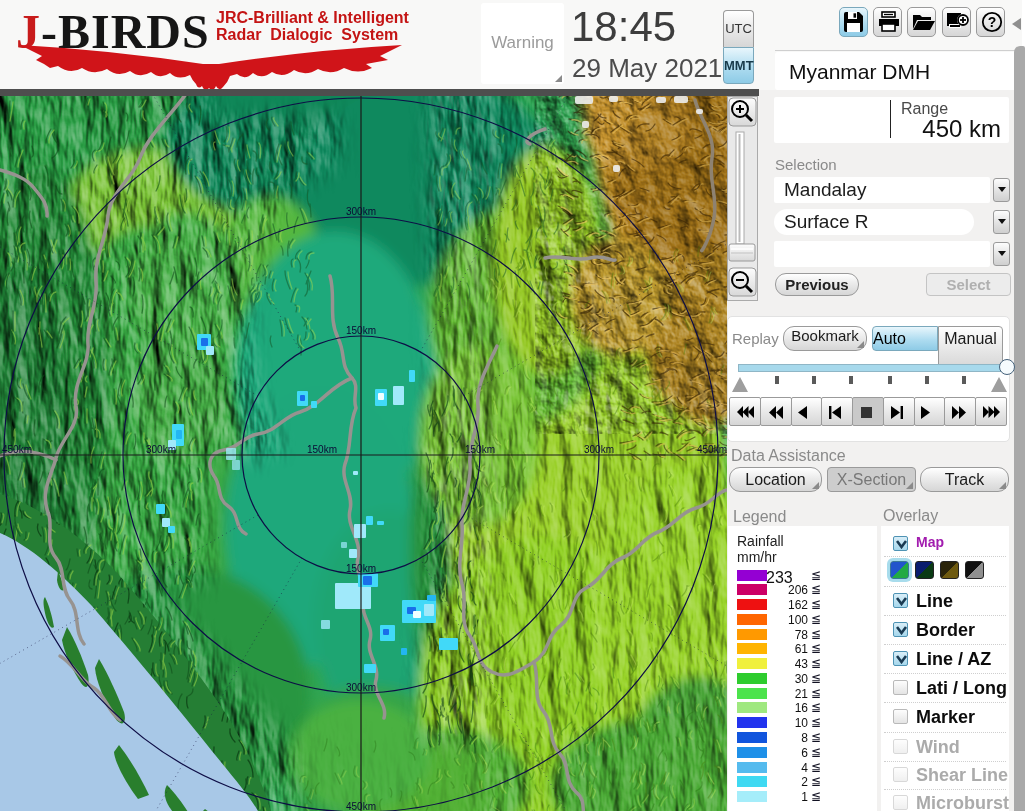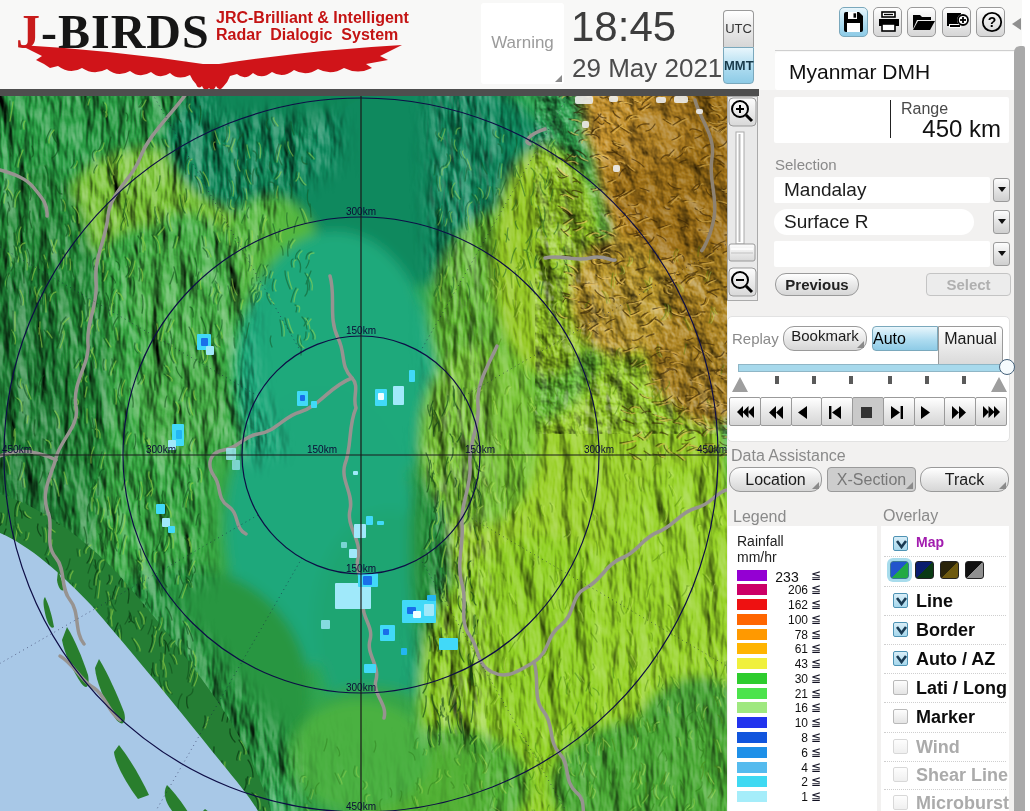--- a/index.html
+++ b/index.html
@@ -3065,21 +3065,21 @@
     <span class="grip"></span>
   </div>
 <div class="abs btn" style="left:920px;top:467px;width:89px;height:25px">
     <div style="margin-top:3px;font-size:16px">Track</div>
     <span class="grip"></span>
   </div>
 <div class="abs lbl" style="left:733px;top:508px;font-size:16px">Legend</div>
 <div class="abs" style="left:728px;top:526px;width:149px;height:285px;background:#fff"></div>
 <div class="abs" style="left:737px;top:533px;font-size:14px;color:#222;line-height:16px">Rainfall<br>mm/hr</div>
 <div class="abs" style="left:737px;top:570px;width:30px;height:11px;background:#9400d3"></div>
-<div class="abs" style="left:766px;top:569px;width:42px;text-align:center;font-size:14px;color:#111">233</div>
+<div class="abs" style="left:766px;top:569px;width:42px;text-align:left;font-size:16px;color:#111">233</div>
 <div class="abs" style="left:811px;top:568px;font-size:12px;color:#112;">≦</div>
 <div class="abs" style="left:737px;top:584px;width:30px;height:11px;background:#cc0066"></div>
 <div class="abs" style="left:766px;top:583px;width:42px;text-align:right;font-size:12px;color:#111">206</div>
 <div class="abs" style="left:811px;top:582px;font-size:12px;color:#112;">≦</div>
 <div class="abs" style="left:737px;top:599px;width:30px;height:11px;background:#ee1111"></div>
 <div class="abs" style="left:766px;top:598px;width:42px;text-align:right;font-size:12px;color:#111">162</div>
 <div class="abs" style="left:811px;top:597px;font-size:12px;color:#112;">≦</div>
 <div class="abs" style="left:737px;top:614px;width:30px;height:11px;background:#ff6600"></div>
 <div class="abs" style="left:766px;top:613px;width:42px;text-align:right;font-size:12px;color:#111">100</div>
 <div class="abs" style="left:811px;top:612px;font-size:12px;color:#112;">≦</div>
@@ -3141,21 +3141,21 @@
     <svg width="11" height="9" viewBox="0 0 11 9" style="position:absolute;left:2px;top:3px">
       <path d="M1,1 L5.5,7 L10,1" fill="none" stroke="#1a3a52" stroke-width="2.6"></path>
     </svg>
   </div>
 <div class="abs" style="left:916px;top:620px;font-size:18px;font-weight:bold;color:#0c0c0c;white-space:nowrap">Border</div>
 <div class="abs cb cbc" style="left:893px;top:651px;position:absolute">
     <svg width="11" height="9" viewBox="0 0 11 9" style="position:absolute;left:2px;top:3px">
       <path d="M1,1 L5.5,7 L10,1" fill="none" stroke="#1a3a52" stroke-width="2.6"></path>
     </svg>
   </div>
-<div class="abs" style="left:916px;top:649px;font-size:18px;font-weight:bold;color:#0c0c0c;white-space:nowrap">Auto / AZ</div>
+<div class="abs" style="left:916px;top:649px;font-size:18px;font-weight:bold;color:#0c0c0c;white-space:nowrap">Line / AZ</div>
 <div class="abs cb" style="left:893px;top:680px;position:absolute"></div>
 <div class="abs" style="left:916px;top:678px;font-size:18px;font-weight:bold;color:#0c0c0c;white-space:nowrap">Lati / Long</div>
 <div class="abs cb" style="left:893px;top:709px;position:absolute"></div>
 <div class="abs" style="left:916px;top:707px;font-size:18px;font-weight:bold;color:#0c0c0c;white-space:nowrap">Marker</div>
 <div class="abs cb" style="left:893px;top:739px;opacity:0.55;position:absolute"></div>
 <div class="abs" style="left:916px;top:737px;font-size:18px;font-weight:bold;color:#ababab;white-space:nowrap">Wind</div>
 <div class="abs cb" style="left:893px;top:767px;opacity:0.55;position:absolute"></div>
 <div class="abs" style="left:916px;top:765px;font-size:18px;font-weight:bold;color:#ababab;white-space:nowrap">Shear Line</div>
 <div class="abs cb" style="left:893px;top:795px;opacity:0.55;position:absolute"></div>
 <div class="abs" style="left:916px;top:793px;font-size:18px;font-weight:bold;color:#ababab;white-space:nowrap">Microburst</div>

